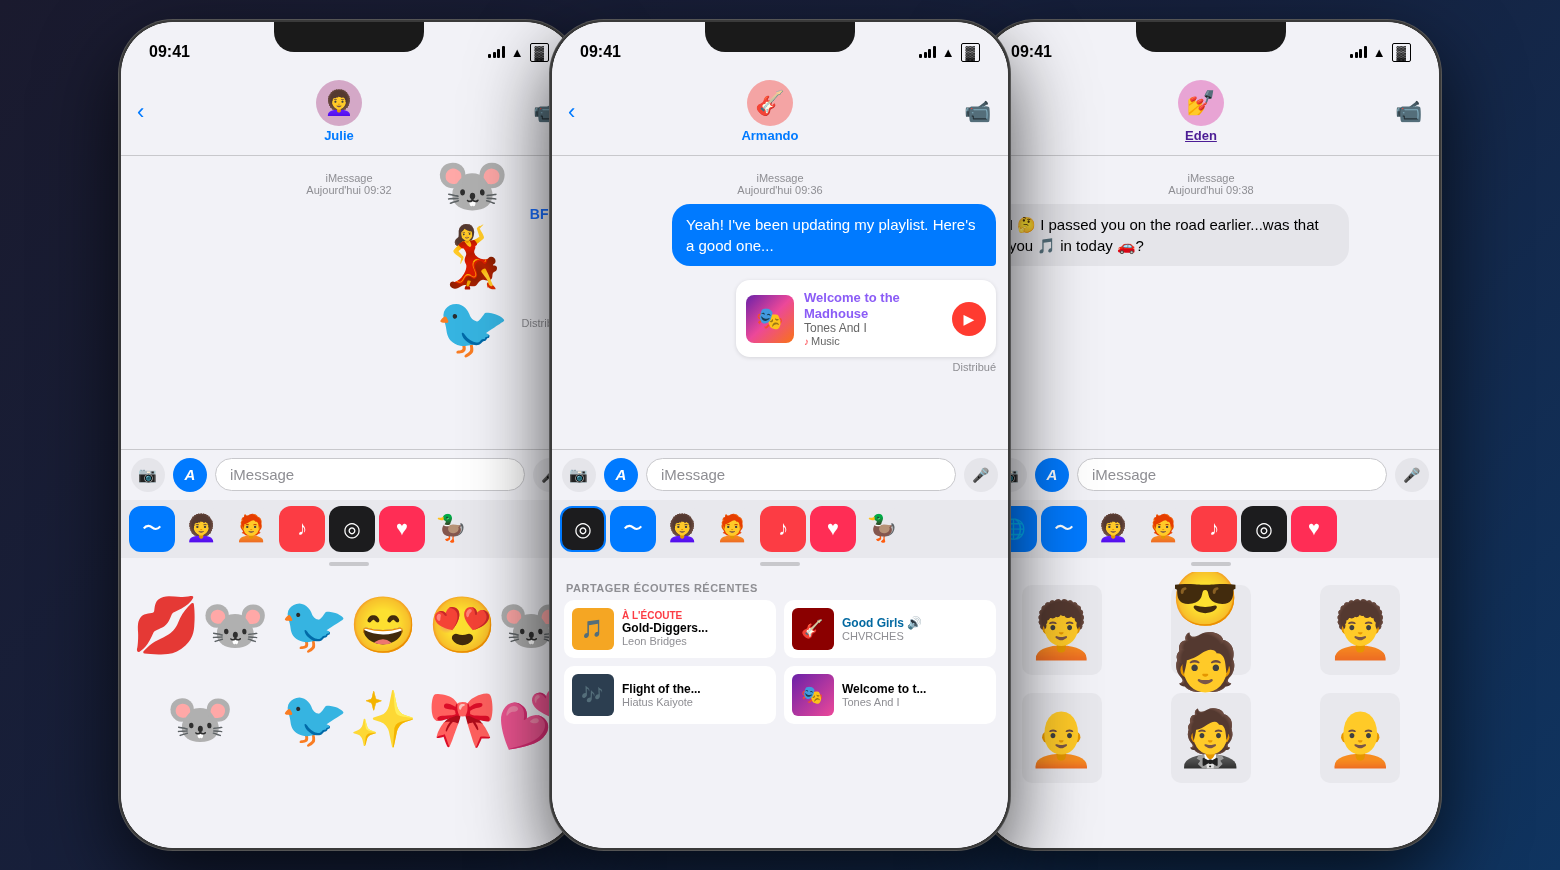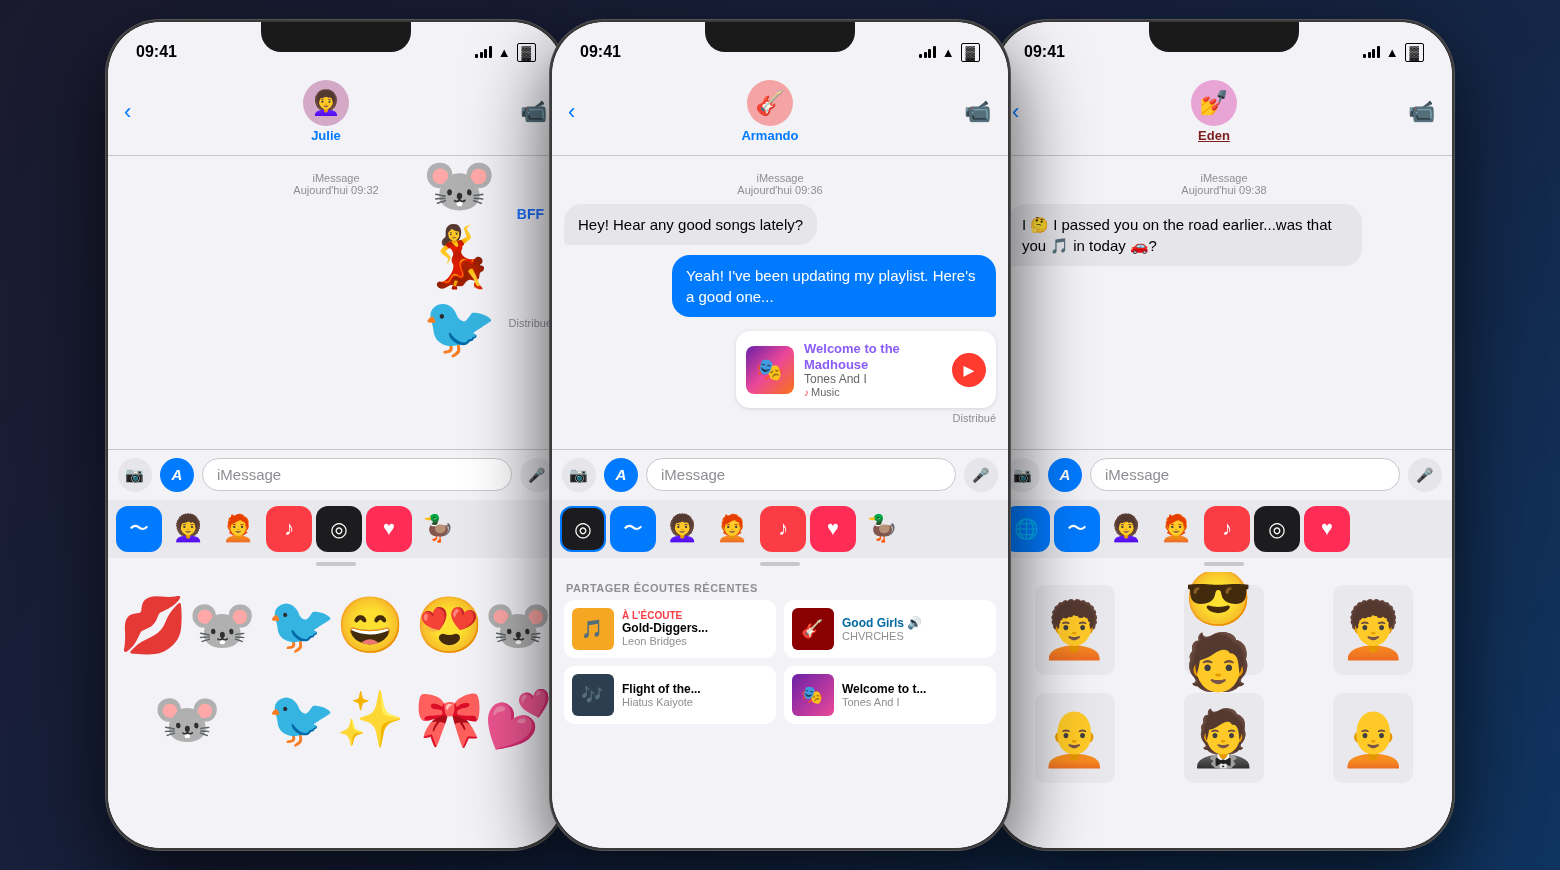--- a/index.html
+++ b/index.html
@@ -9,21 +9,21 @@
       justify-content: center;
       align-items: center;
       width: 1560px;
       height: 870px;
       font-family: -apple-system, BlinkMacSystemFont, 'SF Pro Display', 'Helvetica Neue', sans-serif;
       overflow: hidden;
     }
 
     .phones-container {
       display: flex;
-      gap: 14px;
+      gap: 1px;
       align-items: center;
       justify-content: center;
       width: 100%;
       height: 100%;
       background: linear-gradient(135deg, #1a1a2e 0%, #16213e 50%, #0f3460 100%);
     }
 
     .phone {
       width: 460px;
       height: 830px;
@@ -466,23 +466,20 @@
         <div class="contact-info">
           <div class="avatar-circle" style="background:#f4a4a4; width:46px; height:46px; border-radius:50%; display:flex; align-items:center; justify-content:center; font-size:24px;">🎸</div>
           <span class="contact-name" style="font-size:13px; color:#007aff; font-weight:600;">Armando</span>
         </div>
         <div class="video-btn" style="color:#007aff; font-size:22px;">📹</div>
       </div>
 
       <div class="messages-area" style="height:330px; overflow:hidden;">
         <div class="msg-timestamp" style="text-align:center; font-size:11px; color:#8e8e93; margin:8px 0;">
           iMessage<br>Aujourd'hui 09:36
-        </div>
-        <div class="msg-row">
-          <div class="bubble received">Hey! Hear any good songs lately?</div>
         </div>
         <div class="msg-row" style="margin-top:6px; align-items:flex-end;">
           <div class="bubble sent" style="margin-left:auto;">Yeah! I've been updating my playlist. Here's a good one...</div>
         </div>
 
         <div style="display:flex; justify-content:flex-end; margin-top:4px;">
           <div class="music-card" style="background:#fff; border-radius:14px; padding:10px; display:flex; align-items:center; gap:10px; max-width:260px; box-shadow:0 1px 4px rgba(0,0,0,0.12);">
             <div class="music-artwork" style="width:48px; height:48px; border-radius:8px; background:linear-gradient(135deg,#6B21A8,#EC4899,#F97316); display:flex; align-items:center; justify-content:center; font-size:22px; flex-shrink:0;">🎭</div>
             <div class="music-info" style="flex:1;">
               <div class="music-title" style="font-size:13px; font-weight:700; color:#8b5cf6;">Welcome to the Madhouse</div>
@@ -570,21 +567,21 @@
           </div>
           <span style="font-size:13px;">▲</span>
           <span style="font-size:13px; border:1.5px solid #000; border-radius:2px; padding:1px 4px;">▓</span>
         </div>
       </div>
 
       <div class="chat-header">
         <div class="back-btn" style="color:#007aff; font-size:22px;">‹</div>
         <div class="contact-info">
           <div class="avatar-circle" style="background:#e8a4d4; width:46px; height:46px; border-radius:50%; display:flex; align-items:center; justify-content:center; font-size:24px;">💅</div>
-          <span class="contact-name" style="font-size:13px; color:#7f1d1d; font-weight:600;text-decoration:underline;">Eden</span>
+          <span class="contact-name" style="font-size:13px; color:#4c1d95; font-weight:600;text-decoration:underline;">Eden</span>
         </div>
         <div class="video-btn" style="color:#007aff; font-size:22px;">📹</div>
       </div>
 
       <div class="messages-area" style="height:330px; overflow:hidden;">
         <div class="msg-timestamp" style="text-align:center; font-size:11px; color:#8e8e93; margin:8px 0;">
           iMessage<br>Aujourd'hui 09:38
         </div>
         <div class="msg-row">
           <div class="bubble received" style="max-width:82%;">I 🤔 I passed you on the road earlier...was that you 🎵 in today 🚗?</div>

